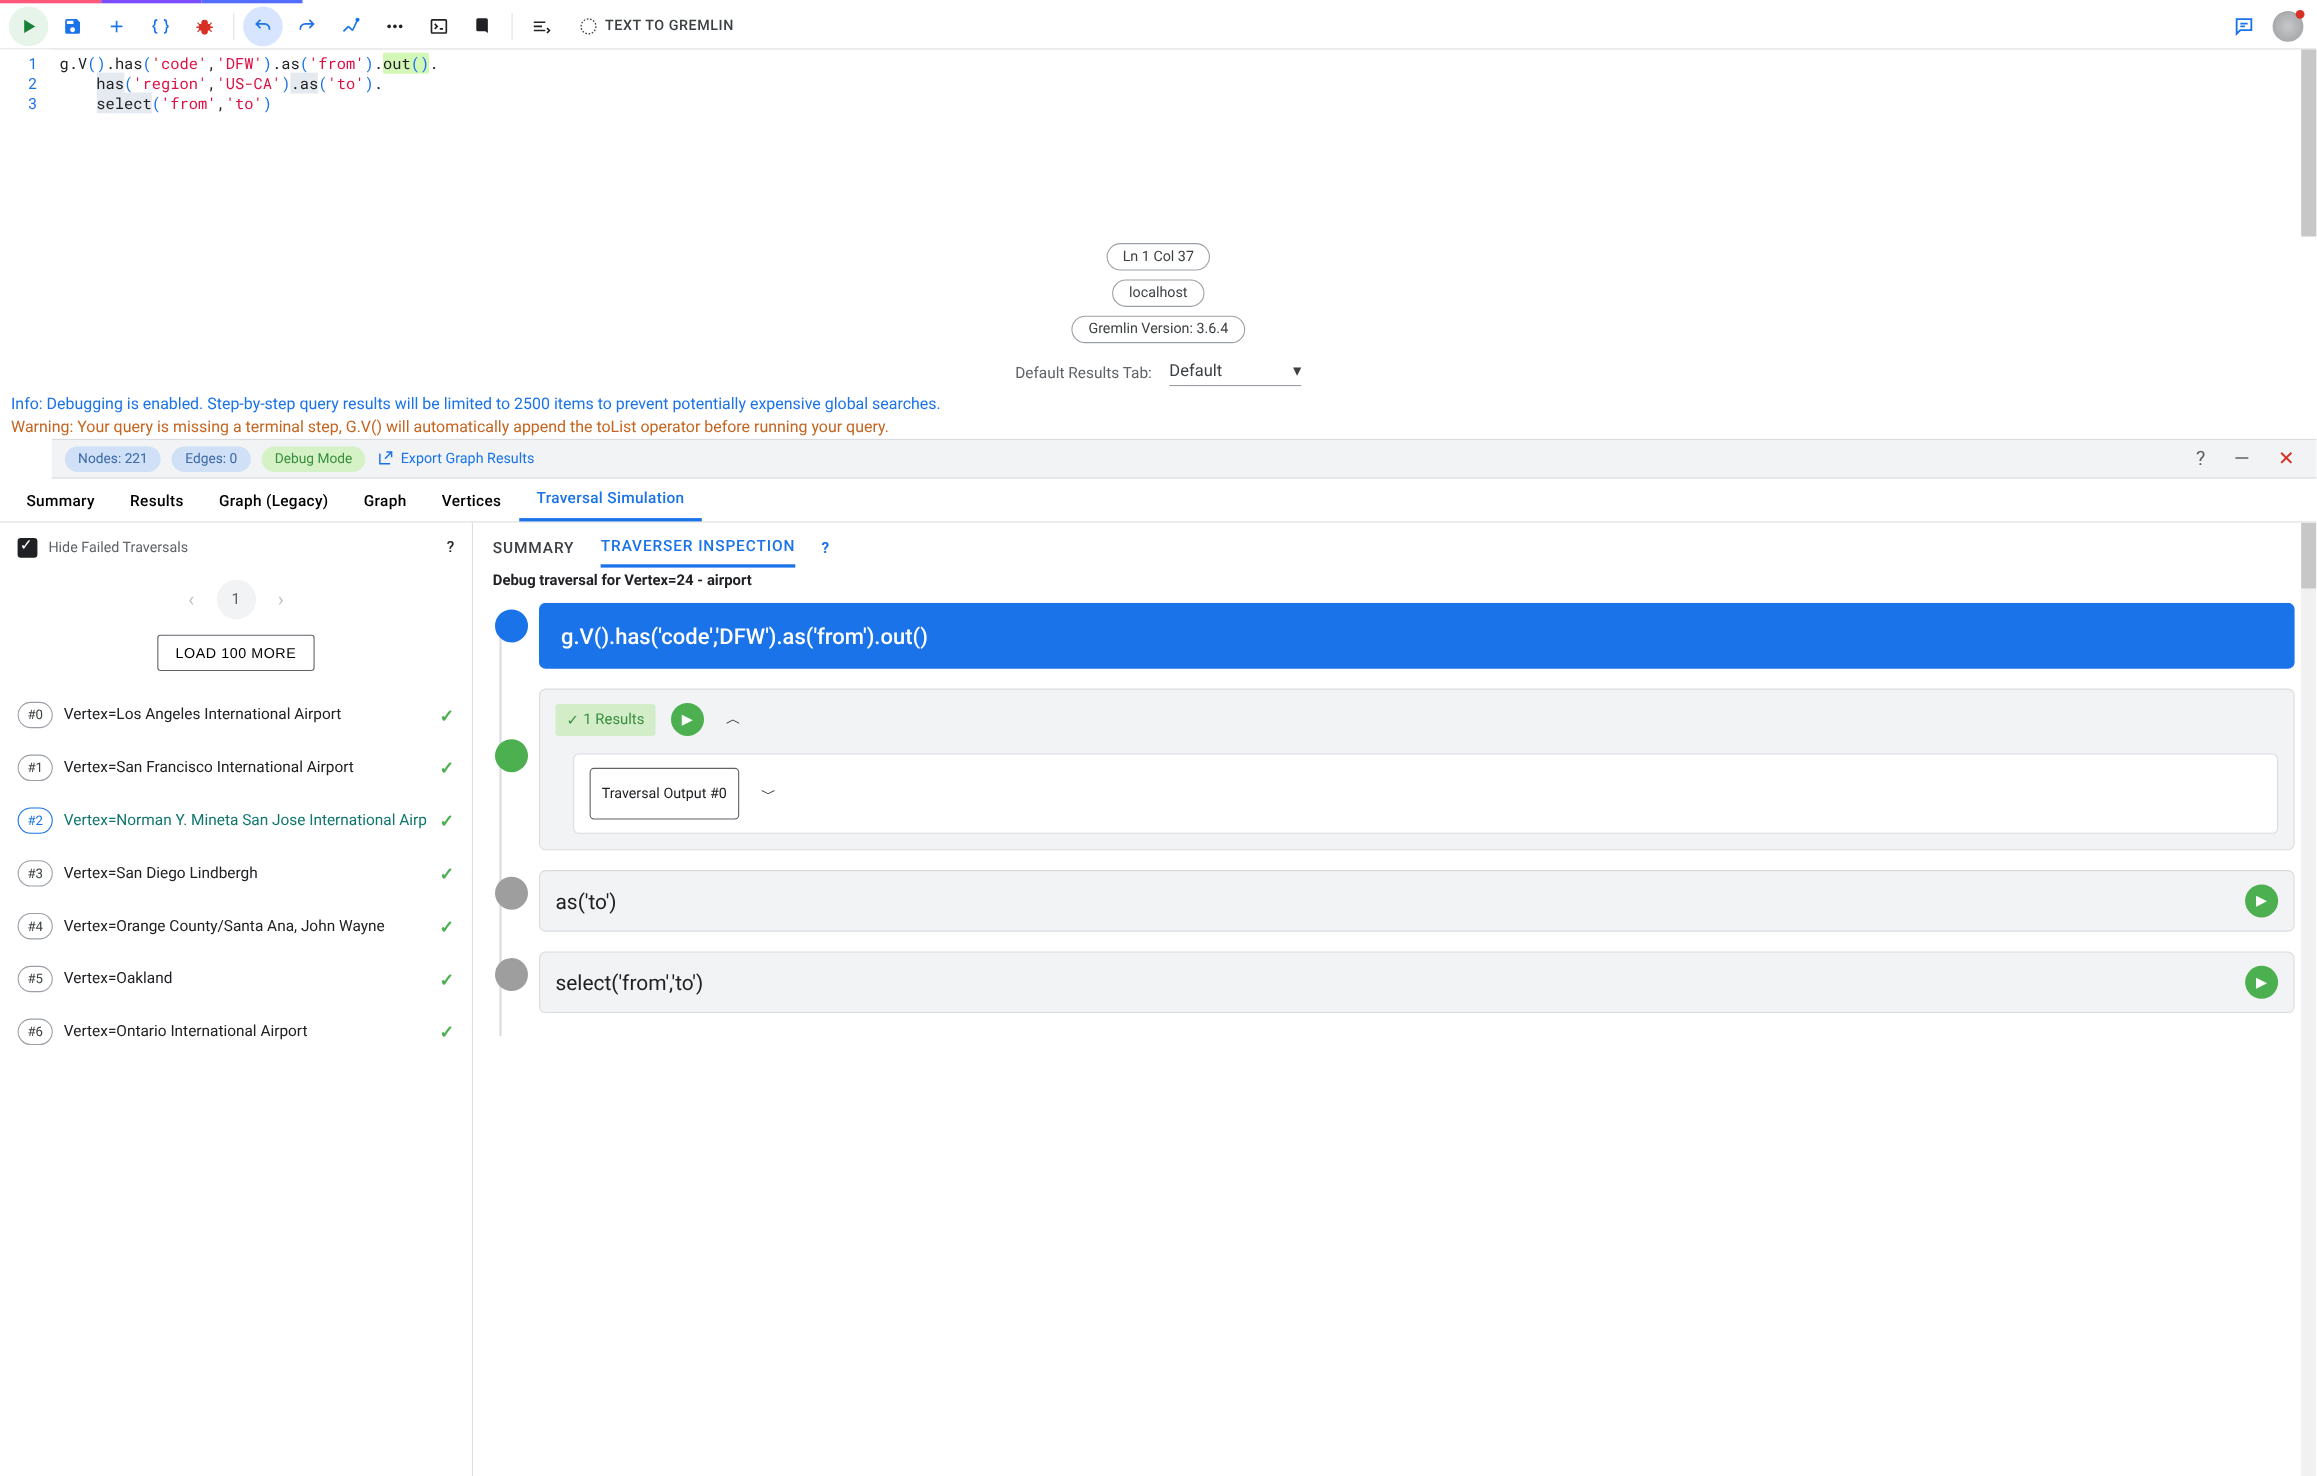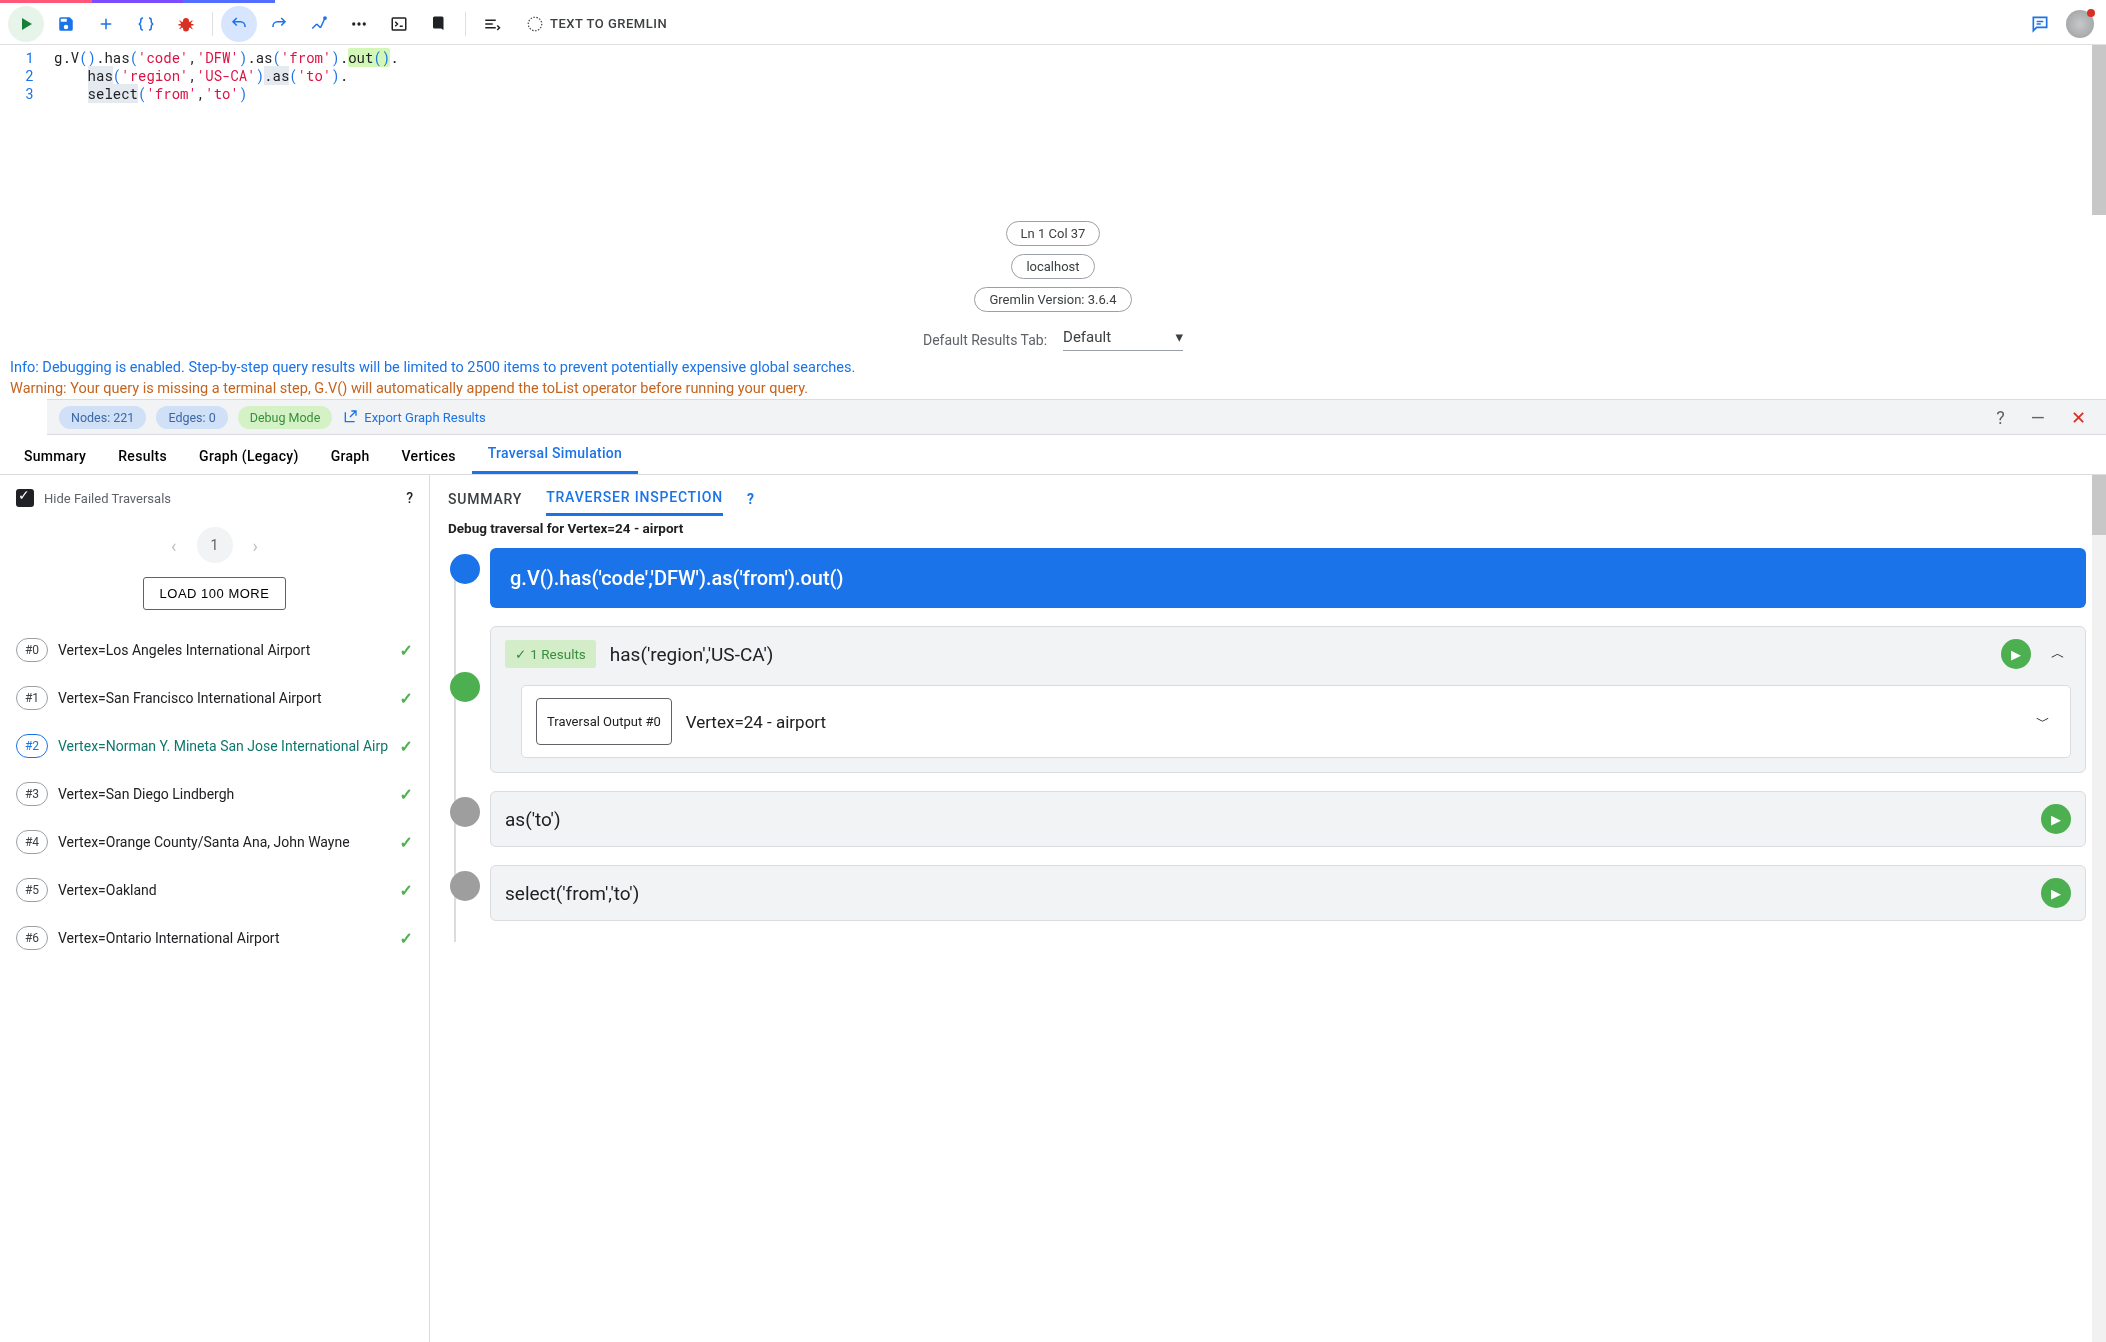--- a/index.html
+++ b/index.html
@@ -354,27 +354,25 @@
         </div>
       </div>
 
       <div class="tl-row">
         <div class="tl-gutter" style="align-items:center;padding-top:40px;">
             <div class="tl-dot big green"></div>
           </div>
         <div class="step-box card">
           <div class="step-head">
             <div class="result-badge">✓ <span>1 Results</span></div>
-            <div class="step-code">has('region','US-CA')</div>
             <div class="play-circle">▶</div>
             <div class="chev">︿</div>
           </div>
           <div class="out-row">
             <div class="out-chip">Traversal Output #0</div>
-            <div class="out-text">Vertex=24 - airport</div>
             <div class="chev">﹀</div>
           </div>
         </div>
       </div>
 
       <div class="tl-row">
         <div class="tl-gutter">
             <div class="tl-dot big grey"></div>
           </div>
         <div class="step-box card">

